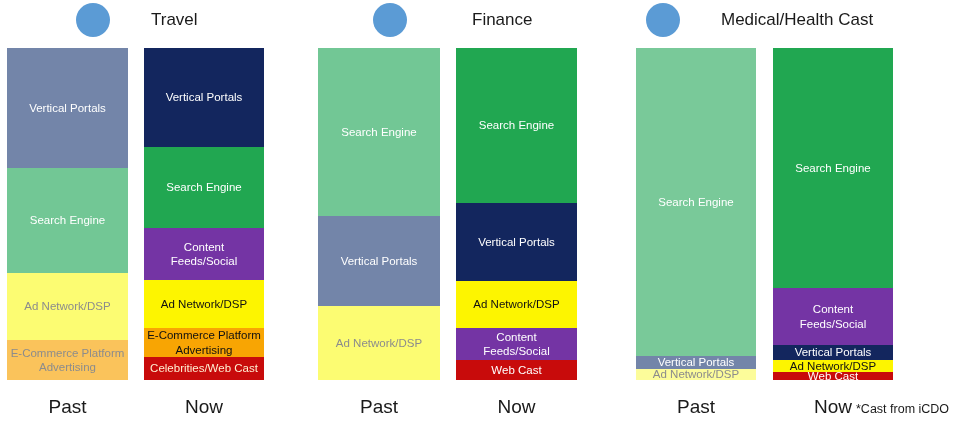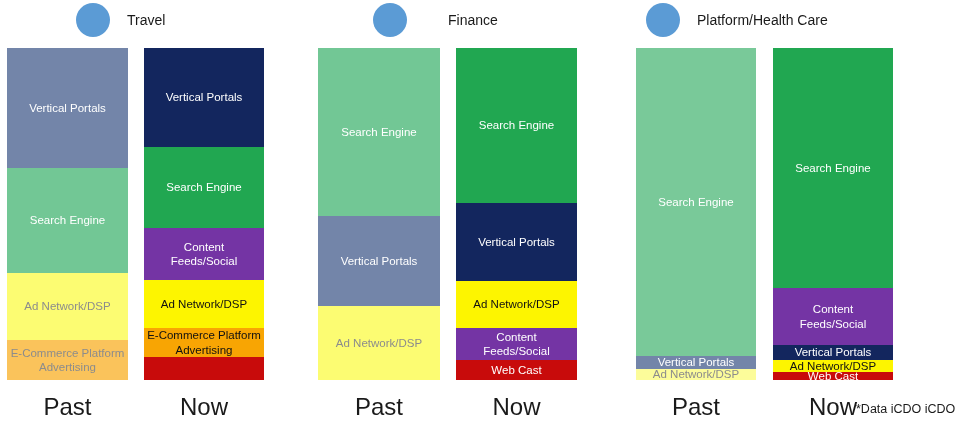--- a/index.html
+++ b/index.html
@@ -5,35 +5,35 @@
   html,body{margin:0;padding:0;background:#ffffff;}
   #stage{
     position:relative;width:960px;height:432px;background:#ffffff;overflow:hidden;
     font-family:"Liberation Sans", sans-serif;
   }
   .bullet{
     position:absolute;top:3px;width:34px;height:34px;border-radius:50%;
   }
   .group-title{
     position:absolute;top:8px;height:24px;line-height:24px;
-    font-size:14px;color:#1a1a1a;white-space:nowrap;
+    font-size:17px;color:#1a1a1a;white-space:nowrap;margin-left:24px;
   }
   .bar{
     position:absolute;top:48px;height:342px;display:flex;flex-direction:column;
   }
   .seg{
     position:relative;display:flex;flex-direction:column;align-items:center;justify-content:center;
     text-align:center;overflow:visible;
   }
   .seg-label,.seg-line{
     font-size:11.5px;line-height:1.25;white-space:pre-line;z-index:2;width:100%;
   }
   .axis-label{
     position:absolute;top:393px;height:28px;line-height:28px;text-align:center;
-    font-size:24px;color:#1a1a1a;
+    font-size:19px;color:#1a1a1a;
   }
   .footnote{
     position:absolute;left:856px;top:402px;font-size:12.5px;color:#1a1a1a;white-space:nowrap;
   }
 </style>
 </head>
 <body>
 
 <div id="stage">
   <div id="chart-root">
@@ -67,20 +67,21 @@
 Feeds/Social</div>
         </div>
         <div class="seg" style="height: 48.14px; background: rgb(253, 245, 0);">
           <div class="seg-label" style="color: rgb(17, 17, 17);">Ad Network/DSP</div>
         </div>
         <div class="seg" style="height: 28.884px; background: rgb(248, 165, 3);">
           <div class="seg-label" style="color: rgb(17, 17, 17);">E-Commerce Platform
 Advertising</div>
         </div>
         <div class="seg" style="height: 22.908px; background: rgb(200, 11, 11);">
+          <div class="seg-line" style="color: rgb(255, 239, 210);">Celebrities/Web Cast</div>
         </div>
       </div>
       <div class="axis-label" style="left: 144px; width: 120px;">Now</div>
       <div class="bullet" style="left: 373px; background: rgb(91, 155, 213);"></div>
       <div class="group-title" style="left: 448px;">Finance</div>
       <div class="bar" style="left: 318px; width: 122px;">
         <div class="seg" style="height: 167.992px; background: rgb(114, 199, 149);">
           <div class="seg-label" style="color: rgb(255, 255, 255);">Search Engine</div>
         </div>
         <div class="seg" style="height: 89.972px; background: rgb(115, 133, 169);">
@@ -104,21 +105,21 @@
         <div class="seg" style="height: 31.872px; background: rgb(116, 52, 164);">
           <div class="seg-label" style="color: rgb(255, 255, 255);">Content
 Feeds/Social</div>
         </div>
         <div class="seg" style="height: 19.92px; background: rgb(200, 11, 11);">
           <div class="seg-label" style="color: rgb(255, 255, 255);">Web Cast</div>
         </div>
       </div>
       <div class="axis-label" style="left: 456px; width: 121px;">Now</div>
       <div class="bullet" style="left: 646px; background: rgb(91, 155, 213);"></div>
-      <div class="group-title" style="left: 697px;">Platform/Health Care</div>
+      <div class="group-title" style="left: 697px;">Medical/Health Cast</div>
       <div class="bar" style="left: 636px; width: 120px;">
         <div class="seg" style="height: 308.096px; background: rgb(121, 201, 153);">
           <div class="seg-label" style="color: rgb(255, 255, 255);">Search Engine</div>
         </div>
         <div class="seg" style="height: 12.948px; background: rgb(115, 133, 169);">
           <div class="seg-label" style="color: rgb(255, 255, 255);">Vertical Portals</div>
         </div>
         <div class="seg" style="height: 10.956px; background: rgb(252, 252, 154);">
           <div class="seg-label" style="color: rgb(140, 140, 140);">Ad Network/DSP</div>
         </div>
@@ -137,14 +138,14 @@
         </div>
         <div class="seg" style="height: 11.952px; background: rgb(253, 245, 0);">
           <div class="seg-label" style="color: rgb(17, 17, 17);">Ad Network/DSP</div>
         </div>
         <div class="seg" style="height: 7.968px; background: rgb(200, 11, 11);">
           <div class="seg-label" style="color: rgb(255, 255, 255);">Web Cast</div>
         </div>
       </div>
       <div class="axis-label" style="left: 773px; width: 120px;">Now</div>
     </div>
-  <div class="footnote">*Data iCDO iCDO</div>
+  <div class="footnote">*Cast from iCDO</div>
 </div>
 
 </body></html>

